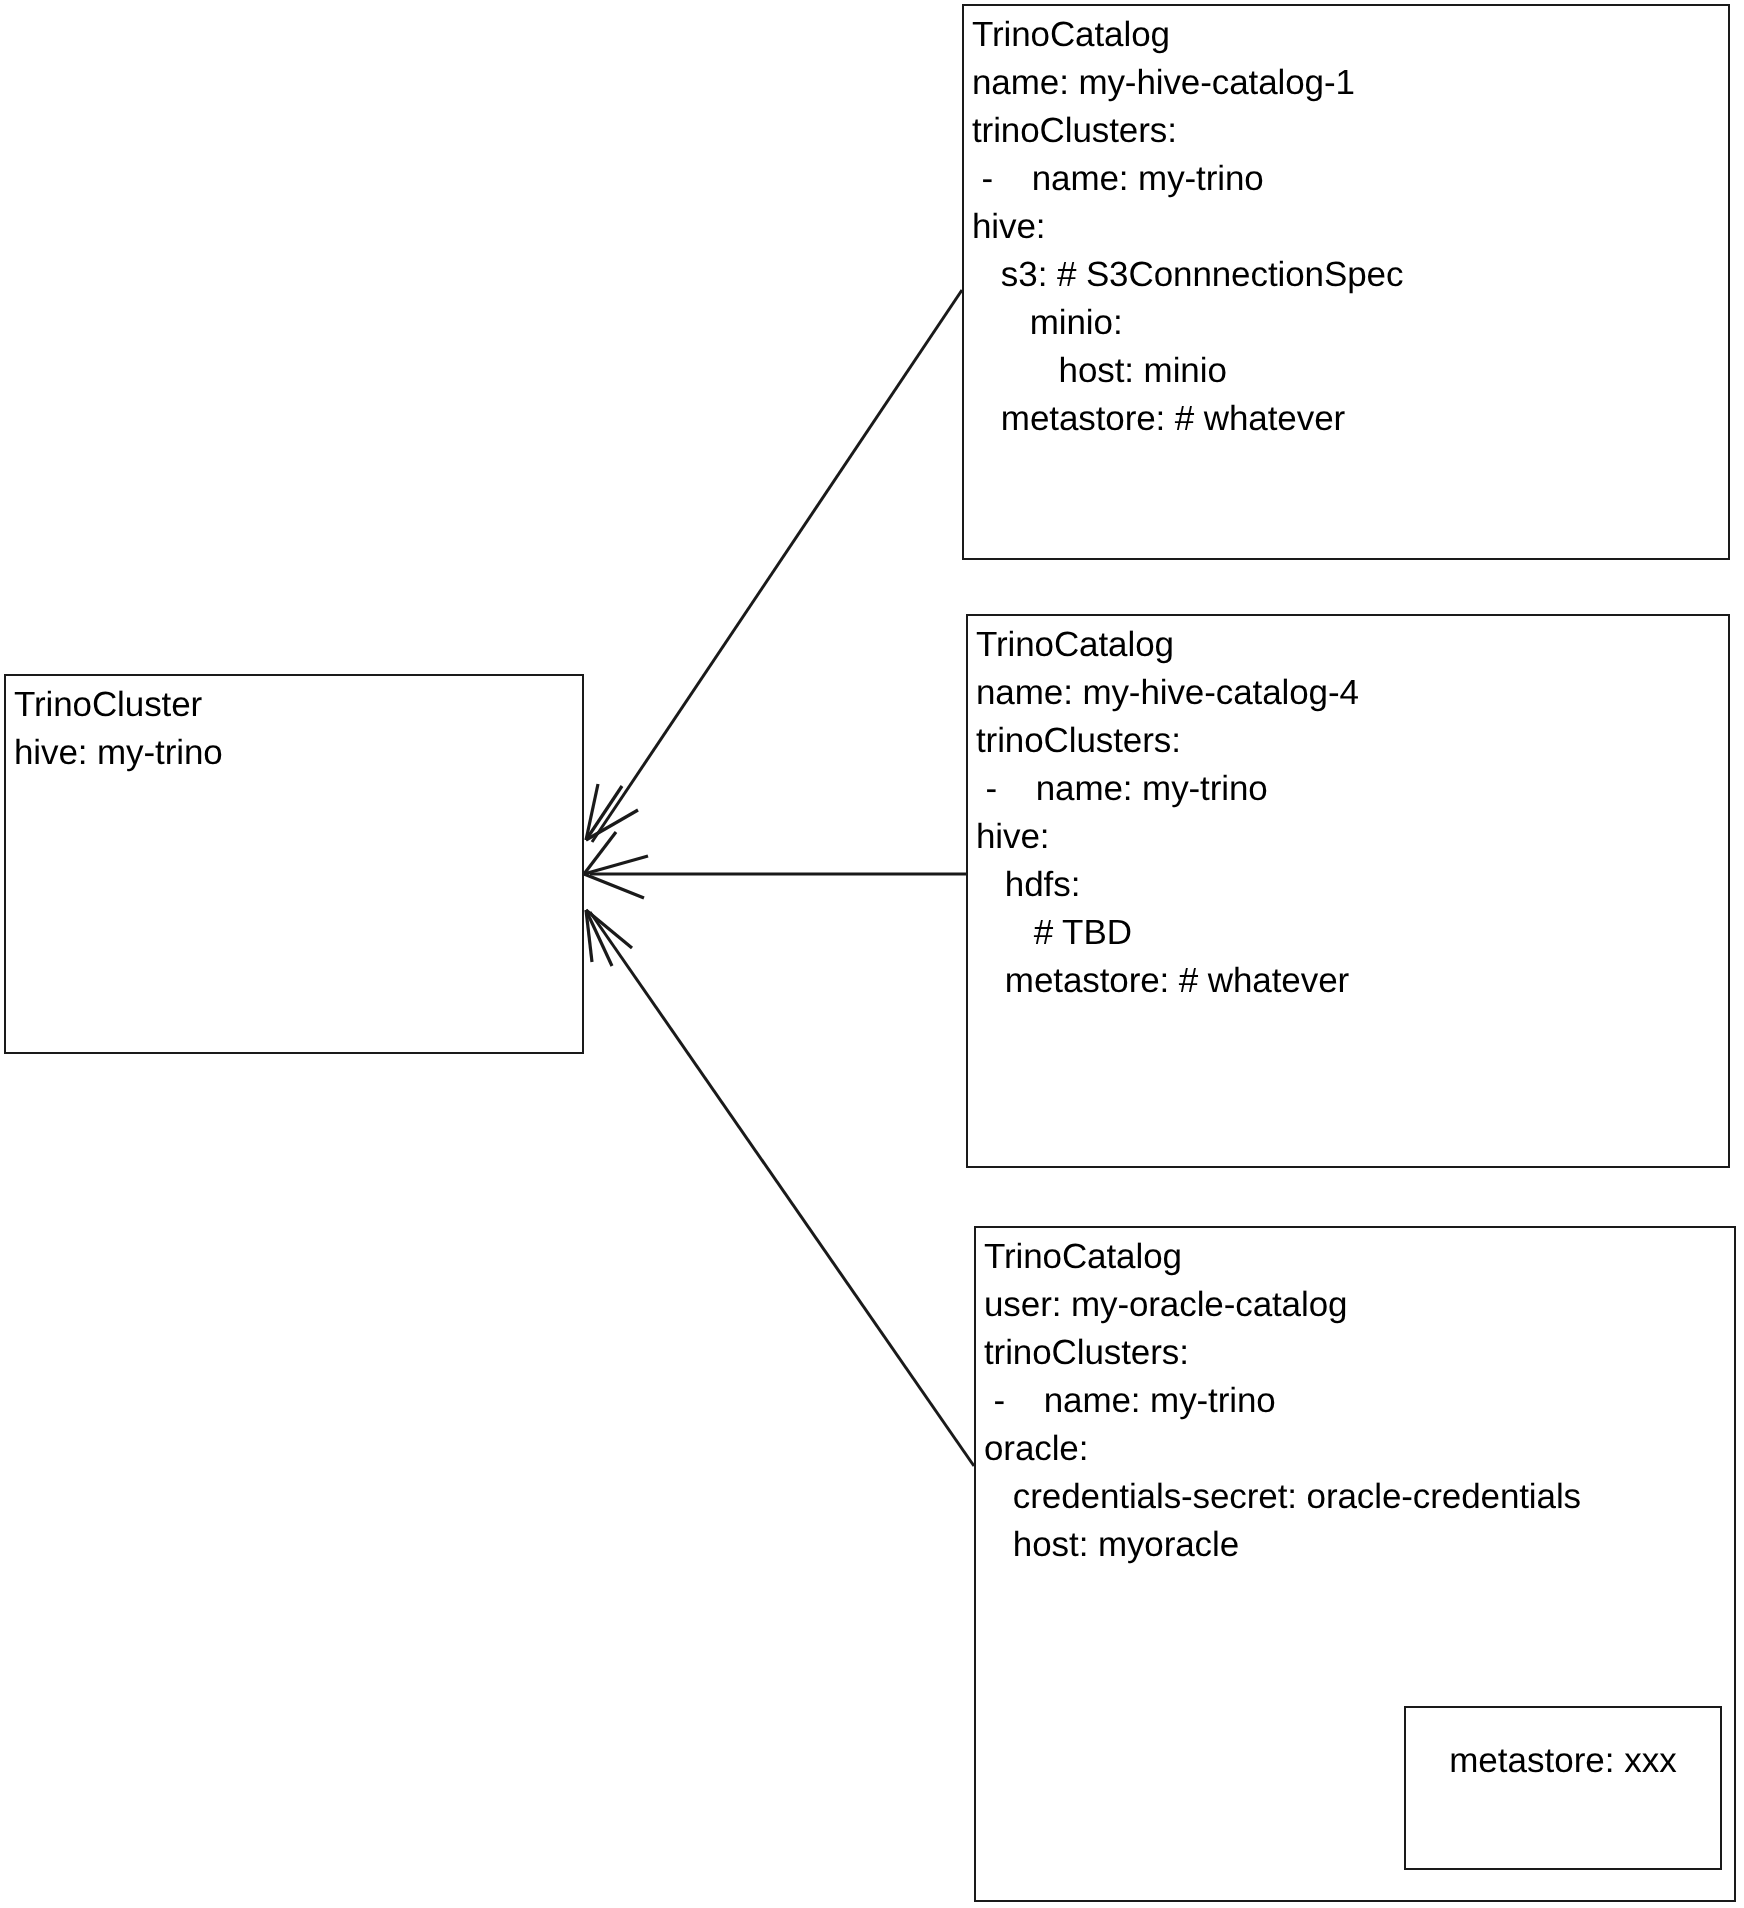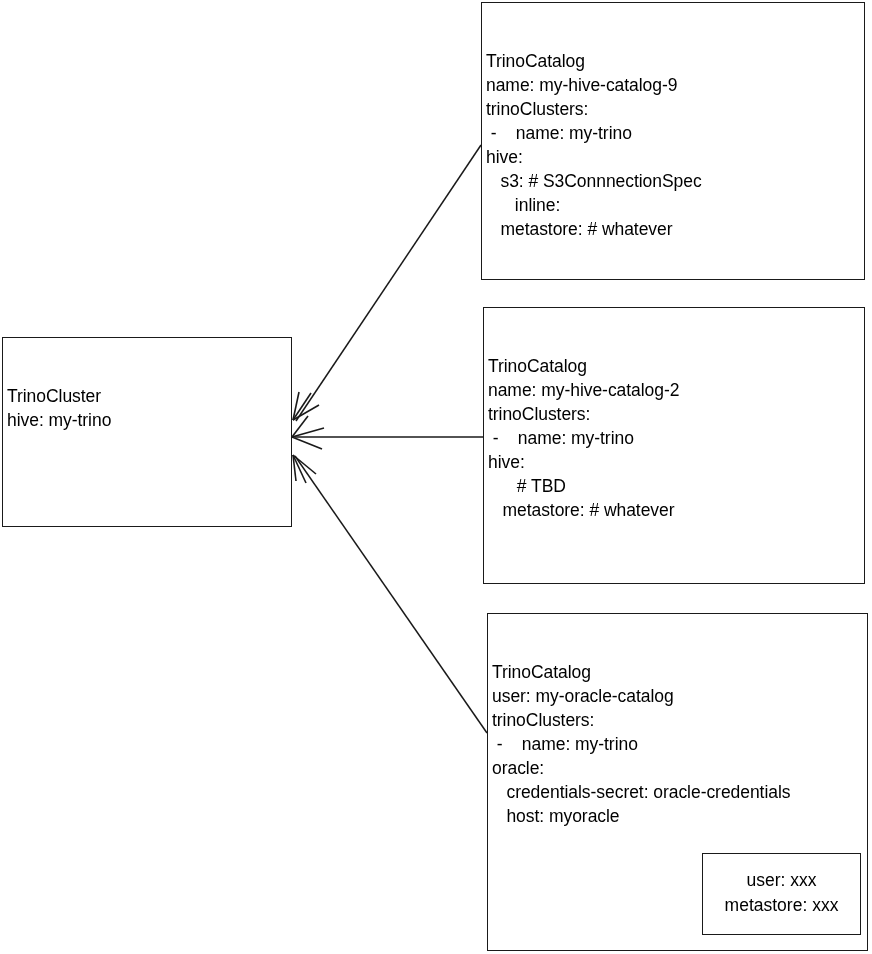--- a/index.html
+++ b/index.html
@@ -29,21 +29,20 @@
     position: absolute;
     box-sizing: border-box;
     border: 1.6px solid #1a1a1a;
     background: #ffffff;
   }
   .node-body {
     position: absolute;
     left: 4px;
     top: 2px;
     right: 2px;
-    margin-top: 44px;
   }
   .yaml-line {
     font-size: 17.5px;
     line-height: 24px;
     color: #000000;
     white-space: pre;
     letter-spacing: -0.05px;
   }
   
   #trino-cluster-node {
@@ -131,55 +130,56 @@
   <div class="node" id="trino-cluster-node">
     <div class="node-body">
       <div class="yaml-line">TrinoCluster</div>
       <div class="yaml-line">hive: my-trino</div>
     </div>
   </div>
 
   <div class="node" id="catalog-node-1">
     <div class="node-body">
       <div class="yaml-line">TrinoCatalog</div>
-      <div class="yaml-line">name: my-hive-catalog-9</div>
+      <div class="yaml-line">name: my-hive-catalog-1</div>
       <div class="yaml-line">trinoClusters:</div>
       <div class="yaml-line"> -    name: my-trino</div>
       <div class="yaml-line">hive:</div>
       <div class="yaml-line">   s3: # S3ConnnectionSpec</div>
-      <div class="yaml-line">      inline:</div>
+      <div class="yaml-line">      minio:</div>
+      <div class="yaml-line">         host: minio</div>
       <div class="yaml-line">   metastore: # whatever</div>
     </div>
   </div>
 
   <div class="node" id="catalog-node-2">
     <div class="node-body">
       <div class="yaml-line">TrinoCatalog</div>
-      <div class="yaml-line">name: my-hive-catalog-2</div>
+      <div class="yaml-line">name: my-hive-catalog-4</div>
       <div class="yaml-line">trinoClusters:</div>
       <div class="yaml-line"> -    name: my-trino</div>
       <div class="yaml-line">hive:</div>
+      <div class="yaml-line">   hdfs:</div>
       <div class="yaml-line">      # TBD</div>
       <div class="yaml-line">   metastore: # whatever</div>
     </div>
   </div>
 
   <div class="node" id="catalog-node-3">
     <div class="node-body">
       <div class="yaml-line">TrinoCatalog</div>
       <div class="yaml-line">user: my-oracle-catalog</div>
       <div class="yaml-line">trinoClusters:</div>
       <div class="yaml-line"> -    name: my-trino</div>
       <div class="yaml-line">oracle:</div>
       <div class="yaml-line">   credentials-secret: oracle-credentials</div>
       <div class="yaml-line">   host: myoracle</div>
     </div>
 
   </div>
 
   <div class="node" id="credentials-node">
     <div class="cred-body">
-      <div class="cred-line">user: xxx</div>
       <div class="cred-line">metastore: xxx</div>
     </div>
   </div>
 
 </div>
 
 </body></html>

